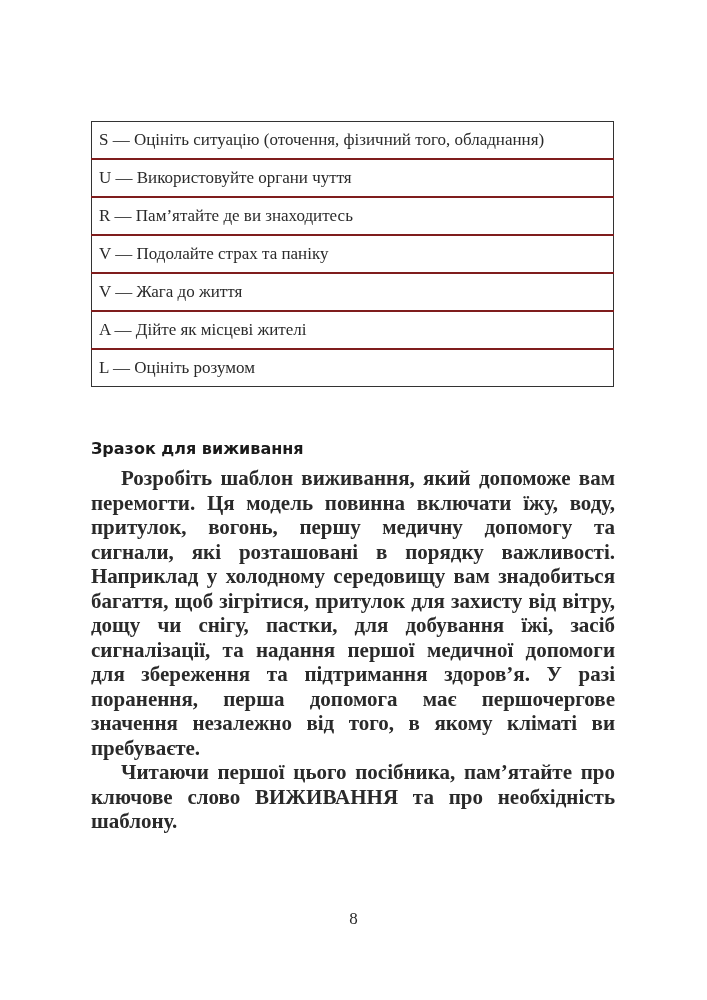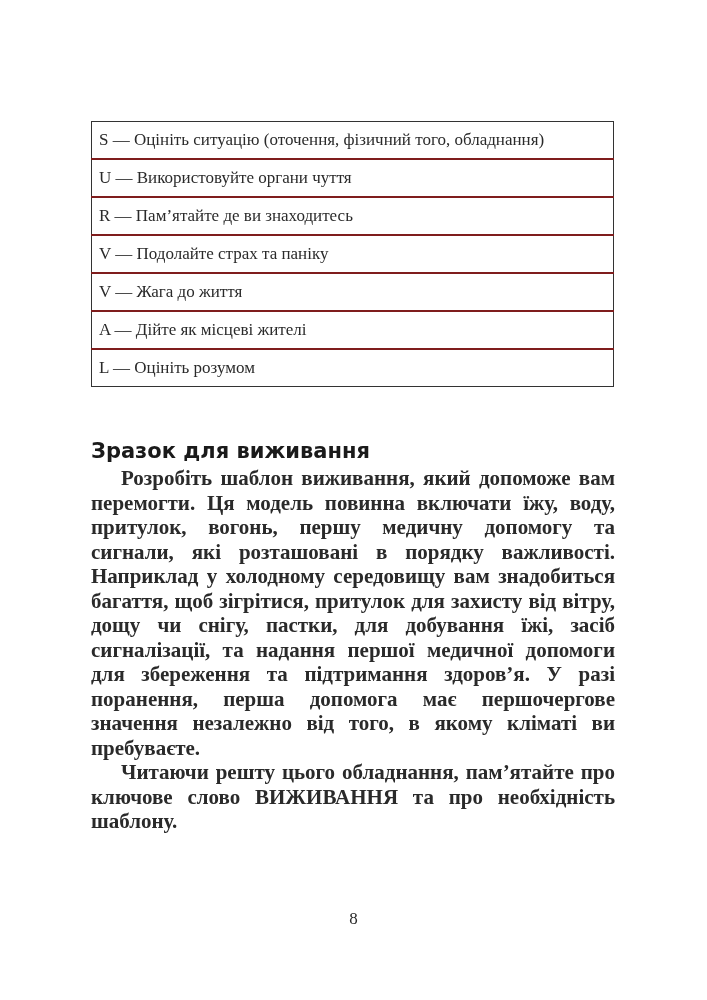--- a/index.html
+++ b/index.html
@@ -13,21 +13,21 @@
     border-collapse: collapse; border: 1.5px solid #333;
   }
   .acronym-table td {
     border-top: 2px solid #7f1d1d; height: 36px; padding: 0 0 0 7px;
     font-size: 17px; line-height: 36px; white-space: nowrap;
     border-left: 0; border-right: 0;
   }
   .acronym-table tr:first-child td { border-top: 0; }
   .section-heading {
     position: absolute; left: 91px; top: 439px;
-    font-family: "DejaVu Sans", sans-serif; font-weight: bold; font-size: 21px;
+    font-family: "DejaVu Sans", sans-serif; font-weight: bold; font-size: 16px;
     color: #1a1a1a; margin: 0;
   }
   .body-text {
     position: absolute; left: 91px; top: 466px; width: 524px;
     font-size: 21px; line-height: 24.5px; text-align: justify; margin: 0; font-weight: bold;
   }
   .body-text p { margin: 0; text-indent: 30px; }
   .page-number {
     position: absolute; left: 0; width: 707px; top: 909px; text-align: center;
     font-size: 17px;
@@ -59,16 +59,16 @@
     <tr>
         <td>L — Оцініть розумом</td>
       </tr>
   </tbody>
 </table>
 
 <h2 class="section-heading">Зразок для виживання</h2>
 
 <div class="body-text">
   <p>Розробіть шаблон виживання, який допоможе вам перемогти. Ця модель повинна включати їжу, воду, притулок, вогонь, першу медичну допомогу та сигнали, які розташовані в порядку важливості. Наприклад у холодному середовищу вам знадобиться багаття, щоб зігрітися, притулок для захисту від вітру, дощу чи снігу, пастки, для добування їжі, засіб сигналізації, та надання першої медичної допомоги для збереження та підтримання здоров’я. У разі поранення, перша допомога має першочергове значення незалежно від того, в якому кліматі ви пребуваєте.</p>
-  <p>Читаючи решту цього обладнання, пам’ятайте про ключове слово ВИЖИВАННЯ та про необхідність шаблону.</p>
+  <p>Читаючи першої цього посібника, пам’ятайте про ключове слово ВИЖИВАННЯ та про необхідність шаблону.</p>
 </div>
 
 <div class="page-number">8</div>
 
 </body></html>

